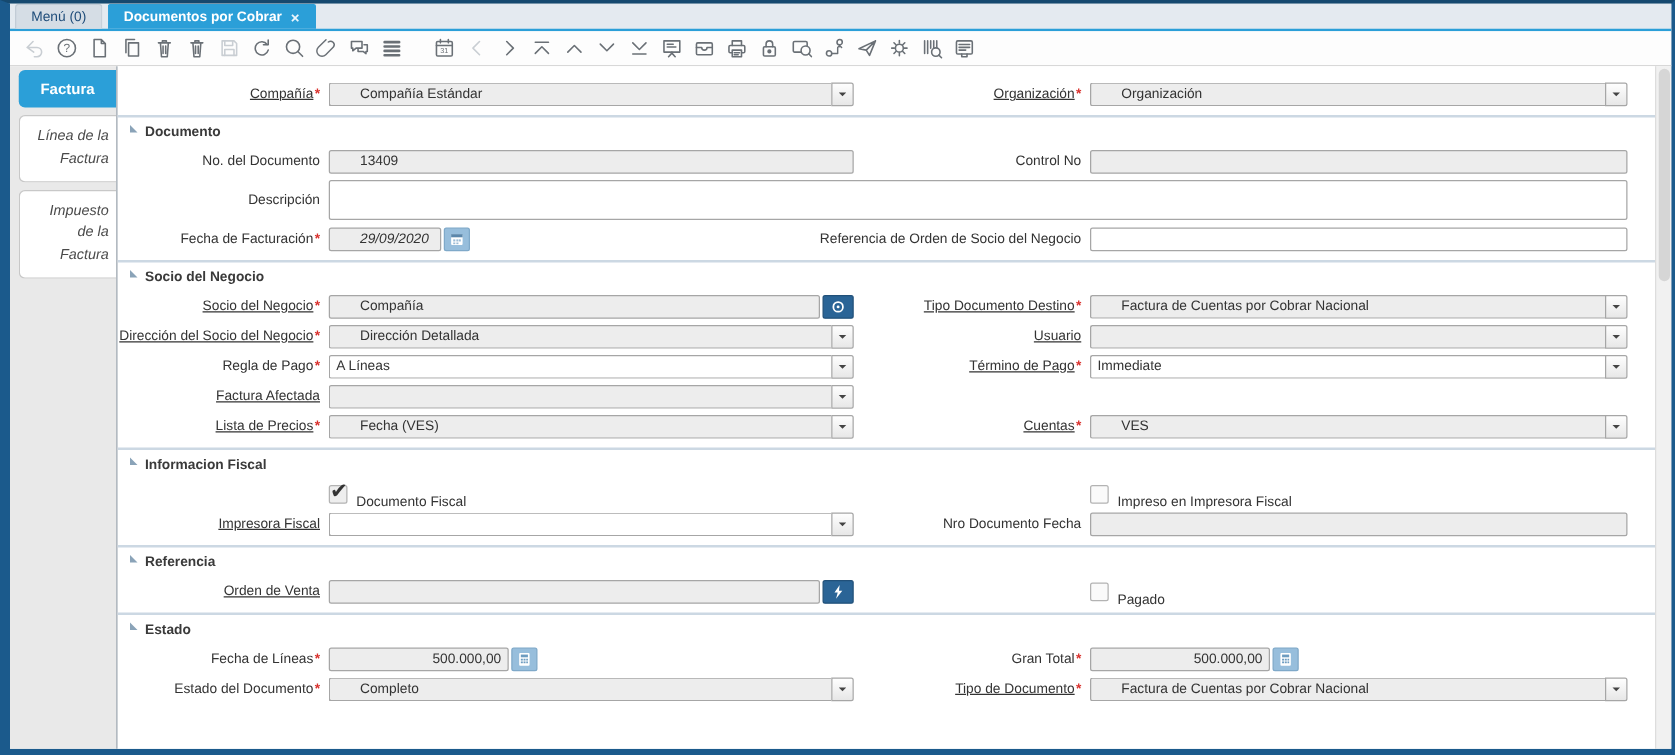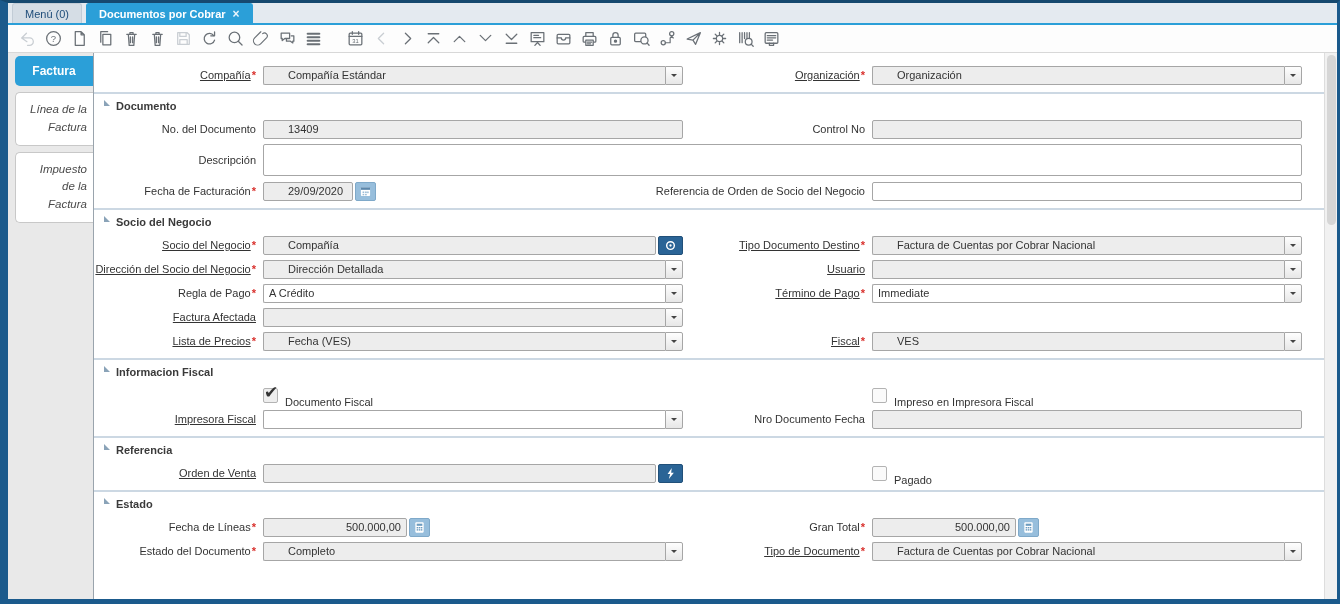--- a/index.html
+++ b/index.html
@@ -321,21 +321,21 @@
               </div>
               <div></div>
               <div></div>
             </div>
             <div class="frow">
               <div class="lbl">
                 <span>Fecha de Facturación</span>
                 <b class="req">*</b>
               </div>
               <div class="fld">
-                <div class="box dis" style="flex: 0 0 auto; width: 90px;">29/09/2020</div>
+                <div class="box dis" style="flex: 0 0 auto; width: 90px; font-style: italic;">29/09/2020</div>
                 <span class="btn lite">
                   <svg viewBox="0 0 18 18">
                     <rect x="3.5" y="4" width="11" height="10.5" rx="1" fill="#fff"></rect>
                     <rect x="3.5" y="4" width="11" height="3" fill="#5b87ab"></rect>
                     <rect x="5.5" y="9" width="2" height="2" fill="#9bbcd6"></rect>
                     <rect x="8.5" y="9" width="2" height="2" fill="#9bbcd6"></rect>
                     <rect x="11" y="9" width="1.8" height="2" fill="#9bbcd6"></rect>
                     <rect x="5.5" y="12" width="2" height="1.6" fill="#9bbcd6"></rect>
                     <rect x="8.5" y="12" width="2" height="1.6" fill="#9bbcd6"></rect>
                   </svg>
@@ -400,21 +400,21 @@
                 </div>
               </div>
             </div>
             <div class="frow">
               <div class="lbl">
                 <span>Regla de Pago</span>
                 <b class="req">*</b>
               </div>
               <div class="fld">
                 <div class="combo">
-                  <div class="box">A Crédito</div>
+                  <div class="box">A Líneas</div>
                   <span class="dd"></span>
                 </div>
               </div>
               <div class="lbl">
                 <span class="u">Término de Pago</span>
                 <b class="req">*</b>
               </div>
               <div class="fld">
                 <div class="combo">
                   <div class="box">Immediate</div>
@@ -440,21 +440,21 @@
                 <span class="u">Lista de Precios</span>
                 <b class="req">*</b>
               </div>
               <div class="fld">
                 <div class="combo">
                   <div class="box dis">Fecha (VES)</div>
                   <span class="dd"></span>
                 </div>
               </div>
               <div class="lbl">
-                <span class="u">Fiscal</span>
+                <span class="u">Cuentas</span>
                 <b class="req">*</b>
               </div>
               <div class="fld">
                 <div class="combo">
                   <div class="box dis">VES</div>
                   <span class="dd"></span>
                 </div>
               </div>
             </div>
           </div>

